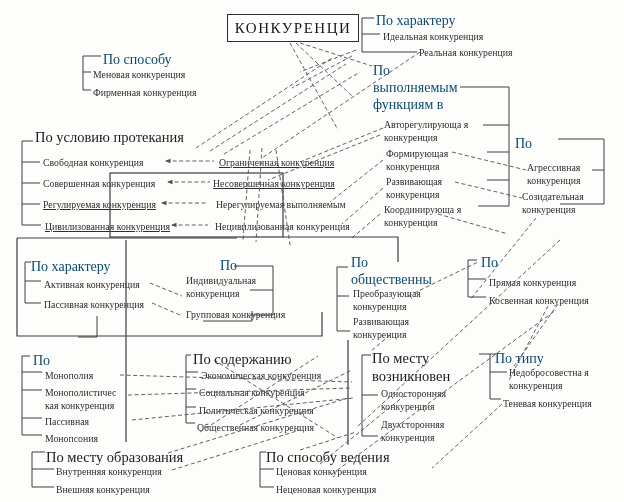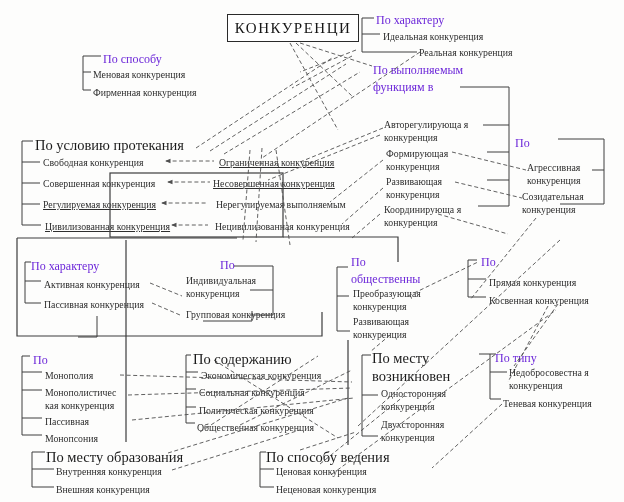--- a/index.html
+++ b/index.html
@@ -1,19 +1,19 @@
 <!DOCTYPE html>
 <html><head>
 <meta charset="utf-8">
 <style>
   html,body{margin:0;padding:0;background:#fff;}
   .stage{position:relative;width:624px;height:502px;background:#fdfdfc;overflow:hidden;
          font-family:"Liberation Serif",serif;color:#222;}
   .t{position:absolute;z-index:1;white-space:normal;}
-  .h{font-size:12px;color:#6d28d9;line-height:17px;}
+  .h{font-size:14px;color:#0c4a6e;line-height:17px;}
   .H{font-size:14.5px;color:#1b1b1b;line-height:18px;}
   .i{font-size:9.8px;color:#2e2e2e;line-height:12.5px;}
   .u{text-decoration:underline;}
   .title-box{position:absolute;left:227px;top:14px;width:130px;height:26px;z-index:1;
              border:1.6px solid #2a2a2a;display:flex;align-items:center;justify-content:center;
              font-size:15px;letter-spacing:1.5px;color:#161616;background:#fff;}
   svg.overlay{position:absolute;left:0;top:0;z-index:2;pointer-events:none;}
   .s{stroke:#3f3f3f;stroke-width:1;fill:none;}
   .bx{stroke:#3c3c3c;stroke-width:1.2;fill:none;}
   .d{stroke:#4f4f4f;stroke-width:0.9;fill:none;stroke-dasharray:4 2.6;}
@@ -38,21 +38,21 @@
   <div class="t h" style="left:373px;top:62px;width:96px">По выполняемым функциям в</div>
   <div class="t i" style="left:384px;top:119px;width:92px">Авторегулирующа я конкуренция</div>
   <div class="t i" style="left:386px;top:148px;width:76px">Формирующая конкуренция</div>
   <div class="t i" style="left:386px;top:176px;width:76px">Развивающая конкуренция</div>
   <div class="t i" style="left:384px;top:204px;width:88px">Координирующа я конкуренция</div>
 
   <div class="t h" style="left:515px;top:135px">По</div>
   <div class="t i" style="left:527px;top:162px;width:68px">Агрессивная конкуренция</div>
   <div class="t i" style="left:522px;top:191px;width:78px">Созидательная конкуренция</div>
 
-  <div class="t H" style="left:35px;top:136px">По условию протекания</div>
+  <div class="t H" style="left:35px;top:128px">По условию протекания</div>
   <div class="t i" style="left:43px;top:157px">Свободная конкуренция</div>
   <div class="t i" style="left:43px;top:178px">Совершенная конкуренция</div>
   <div class="t i u" style="left:43px;top:199px">Регулируемая конкуренция</div>
   <div class="t i u" style="left:45px;top:221px">Цивилизованная конкуренция</div>
 
   <div class="t i u" style="left:219px;top:157px">Ограниченная конкуренция</div>
   <div class="t i u" style="left:213px;top:178px">Несовершенная конкуренция</div>
   <div class="t i" style="left:216px;top:199px">Нерегулируемая выполняемым</div>
   <div class="t i" style="left:215px;top:221px">Нецивилизованная конкуренция</div>
 

